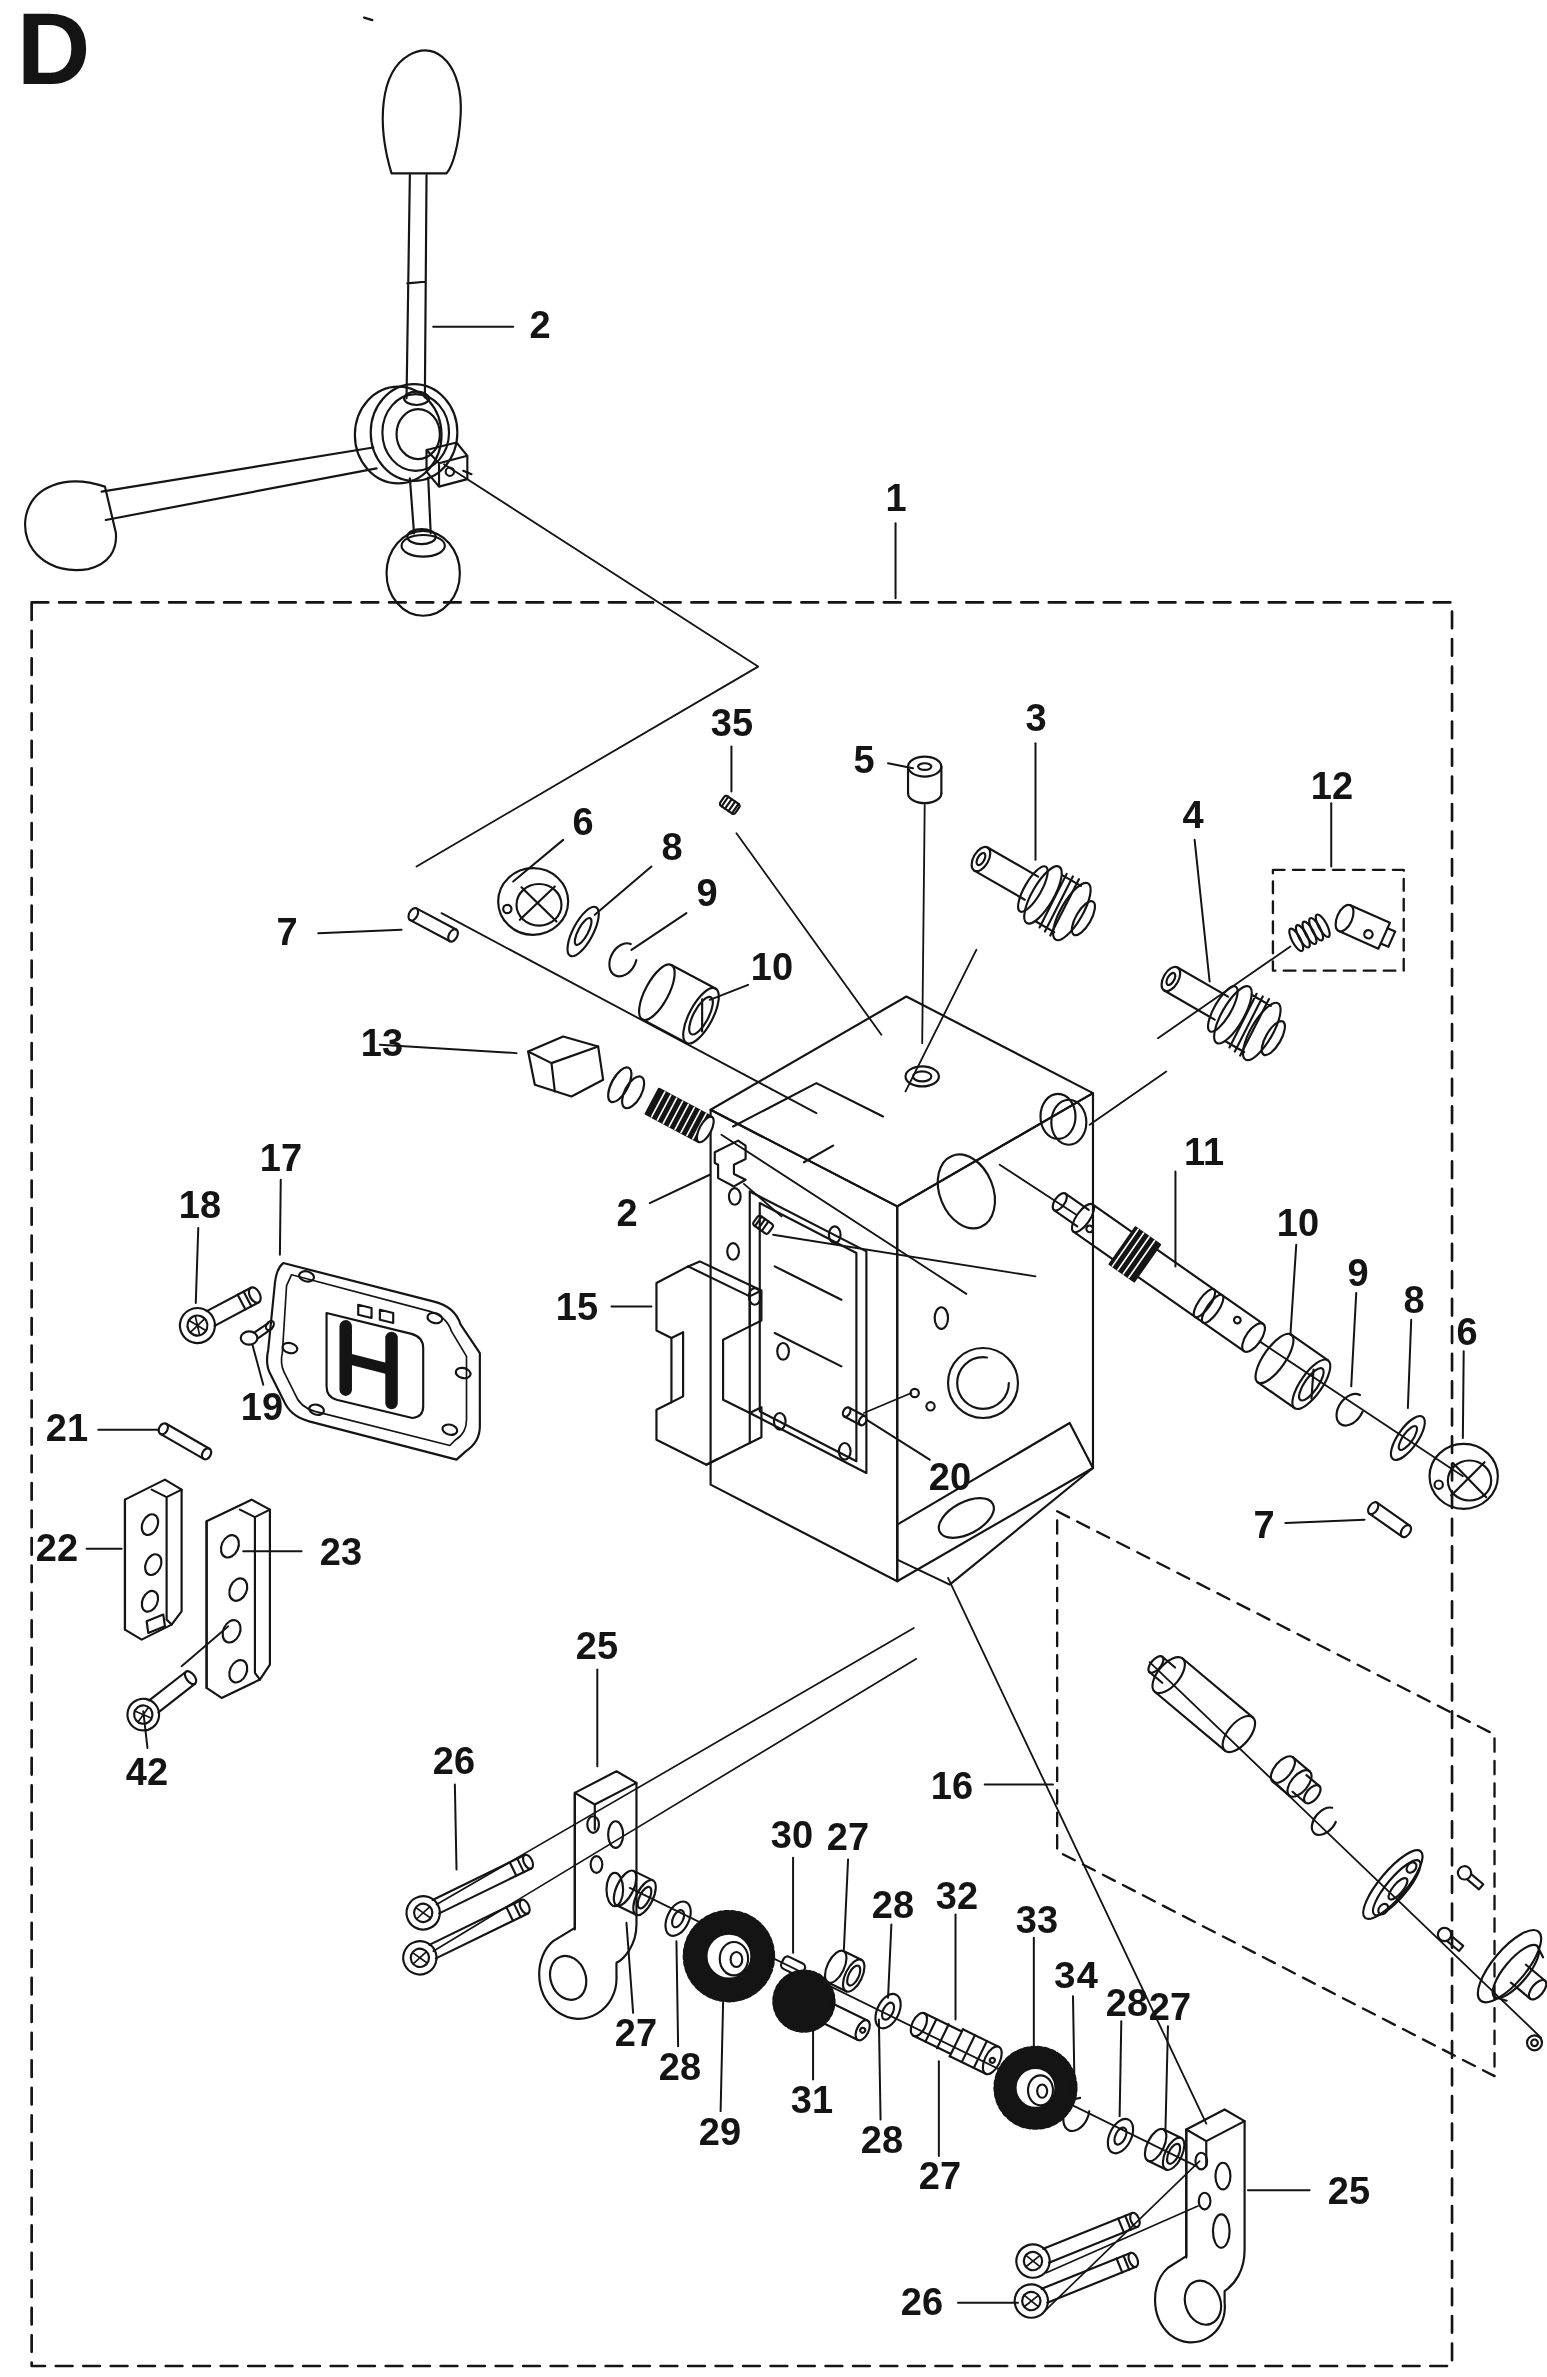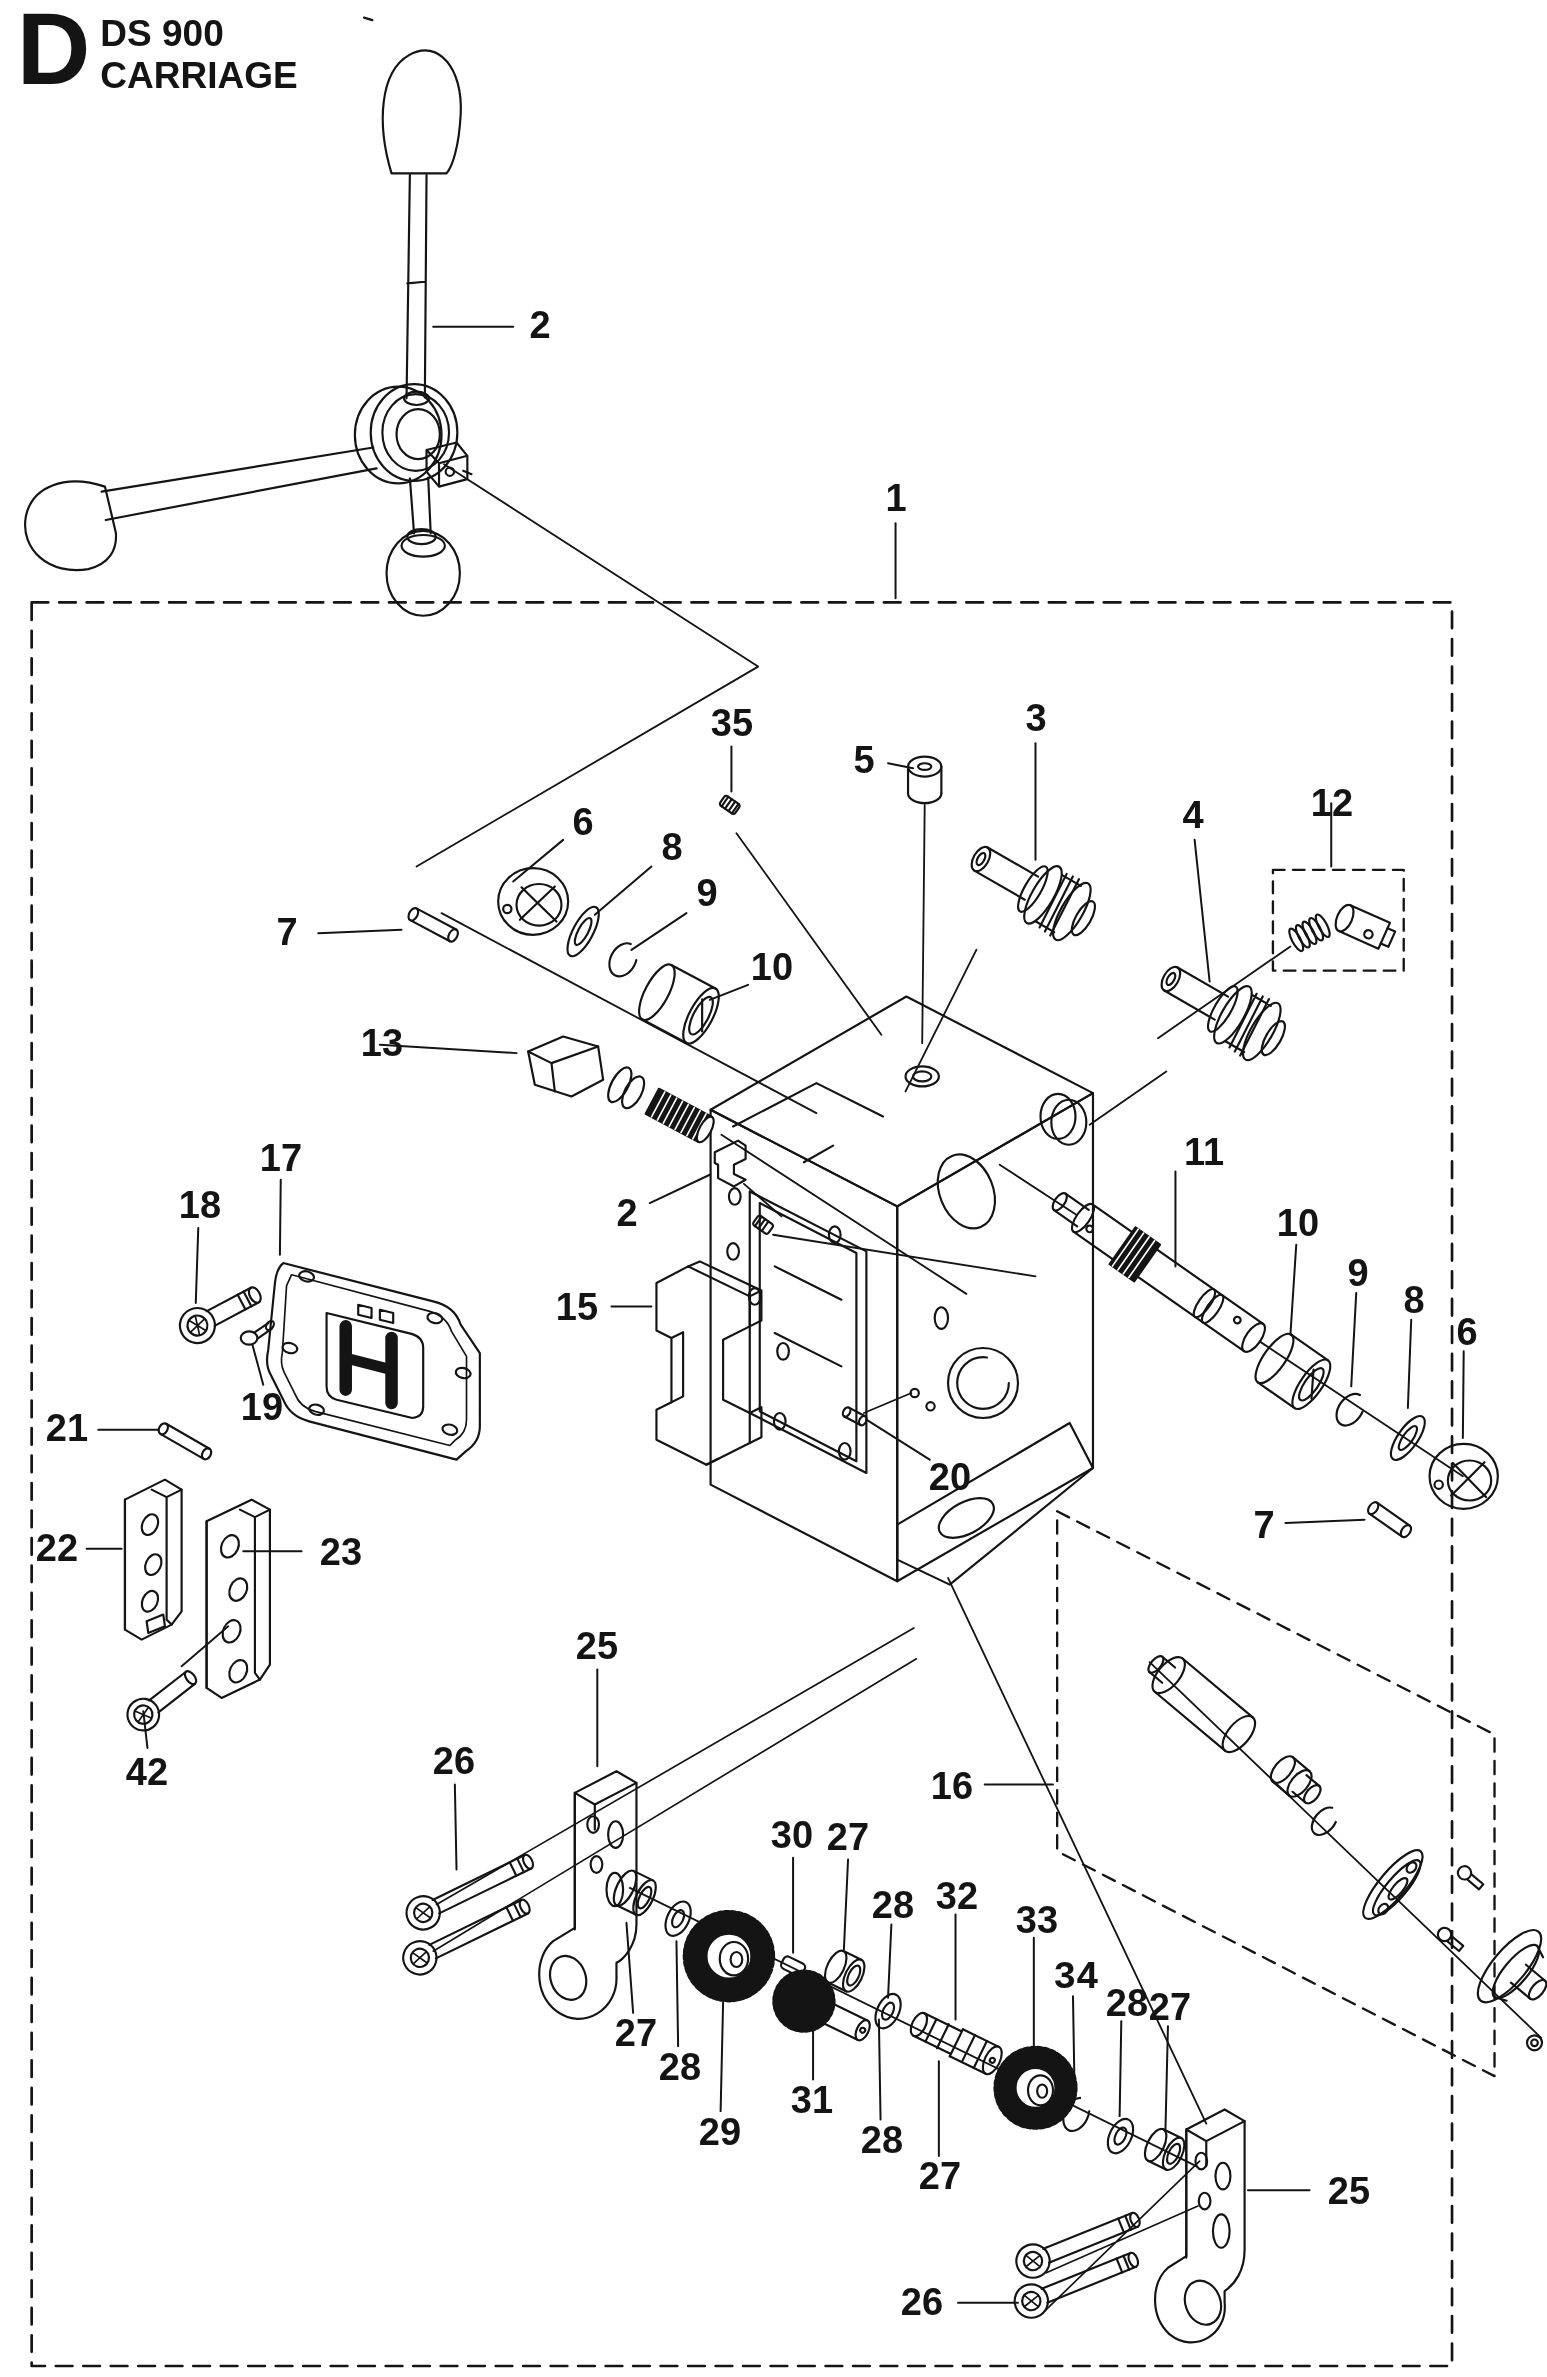--- a/index.html
+++ b/index.html
@@ -557,21 +557,21 @@
       <div class="callout" style="left: 262px; top: 1407px;">19</div>
       <div class="callout" style="left: 627px; top: 1213px;">2</div>
       <div class="callout" style="left: 577px; top: 1307px;">15</div>
       <div class="callout" style="left: 950px; top: 1477px;">20</div>
       <div class="callout" style="left: 1176px; top: 1152px; margin-left: 28px;">11</div>
       <div class="callout" style="left: 1298px; top: 1223px;">10</div>
       <div class="callout" style="left: 1358px; top: 1273px;">9</div>
       <div class="callout" style="left: 1414px; top: 1300px;">8</div>
       <div class="callout" style="left: 1467px; top: 1332px;">6</div>
       <div class="callout" style="left: 1264px; top: 1525px;">7</div>
-      <div class="callout" style="left: 1332px; top: 786px; margin-top: 17px;">12</div>
+      <div class="callout" style="left: 1332px; top: 786px;">12</div>
       <div class="callout" style="left: 952px; top: 1786px;">16</div>
       <div class="callout" style="left: 67px; top: 1428px;">21</div>
       <div class="callout" style="left: 57px; top: 1548px;">22</div>
       <div class="callout" style="left: 333px; top: 1552px; margin-left: 8px;">23</div>
       <div class="callout" style="left: 147px; top: 1772px;">42</div>
       <div class="callout" style="left: 597px; top: 1646px;">25</div>
       <div class="callout" style="left: 454px; top: 1761px;">26</div>
       <div class="callout" style="left: 792px; top: 1835px;">30</div>
       <div class="callout" style="left: 848px; top: 1837px;">27</div>
       <div class="callout" style="left: 893px; top: 1905px;">28</div>
@@ -585,20 +585,16 @@
       <div class="callout" style="left: 720px; top: 2132px;">29</div>
       <div class="callout" style="left: 812px; top: 2100px;">31</div>
       <div class="callout" style="left: 882px; top: 2140px;">28</div>
       <div class="callout" style="left: 940px; top: 2176px;">27</div>
       <div class="callout" style="left: 922px; top: 2302px;">26</div>
       <div class="callout" style="left: 1349px; top: 2191px;">25</div>
     </div>
 
   <div class="titleblock">
     <div class="bigletter">D</div>
-    <div class="titletext">
-      <div>DS 900</div>
-      <div>CARRIAGE</div>
-    </div>
   </div>
 
 </div>
 
 
 </body></html>

